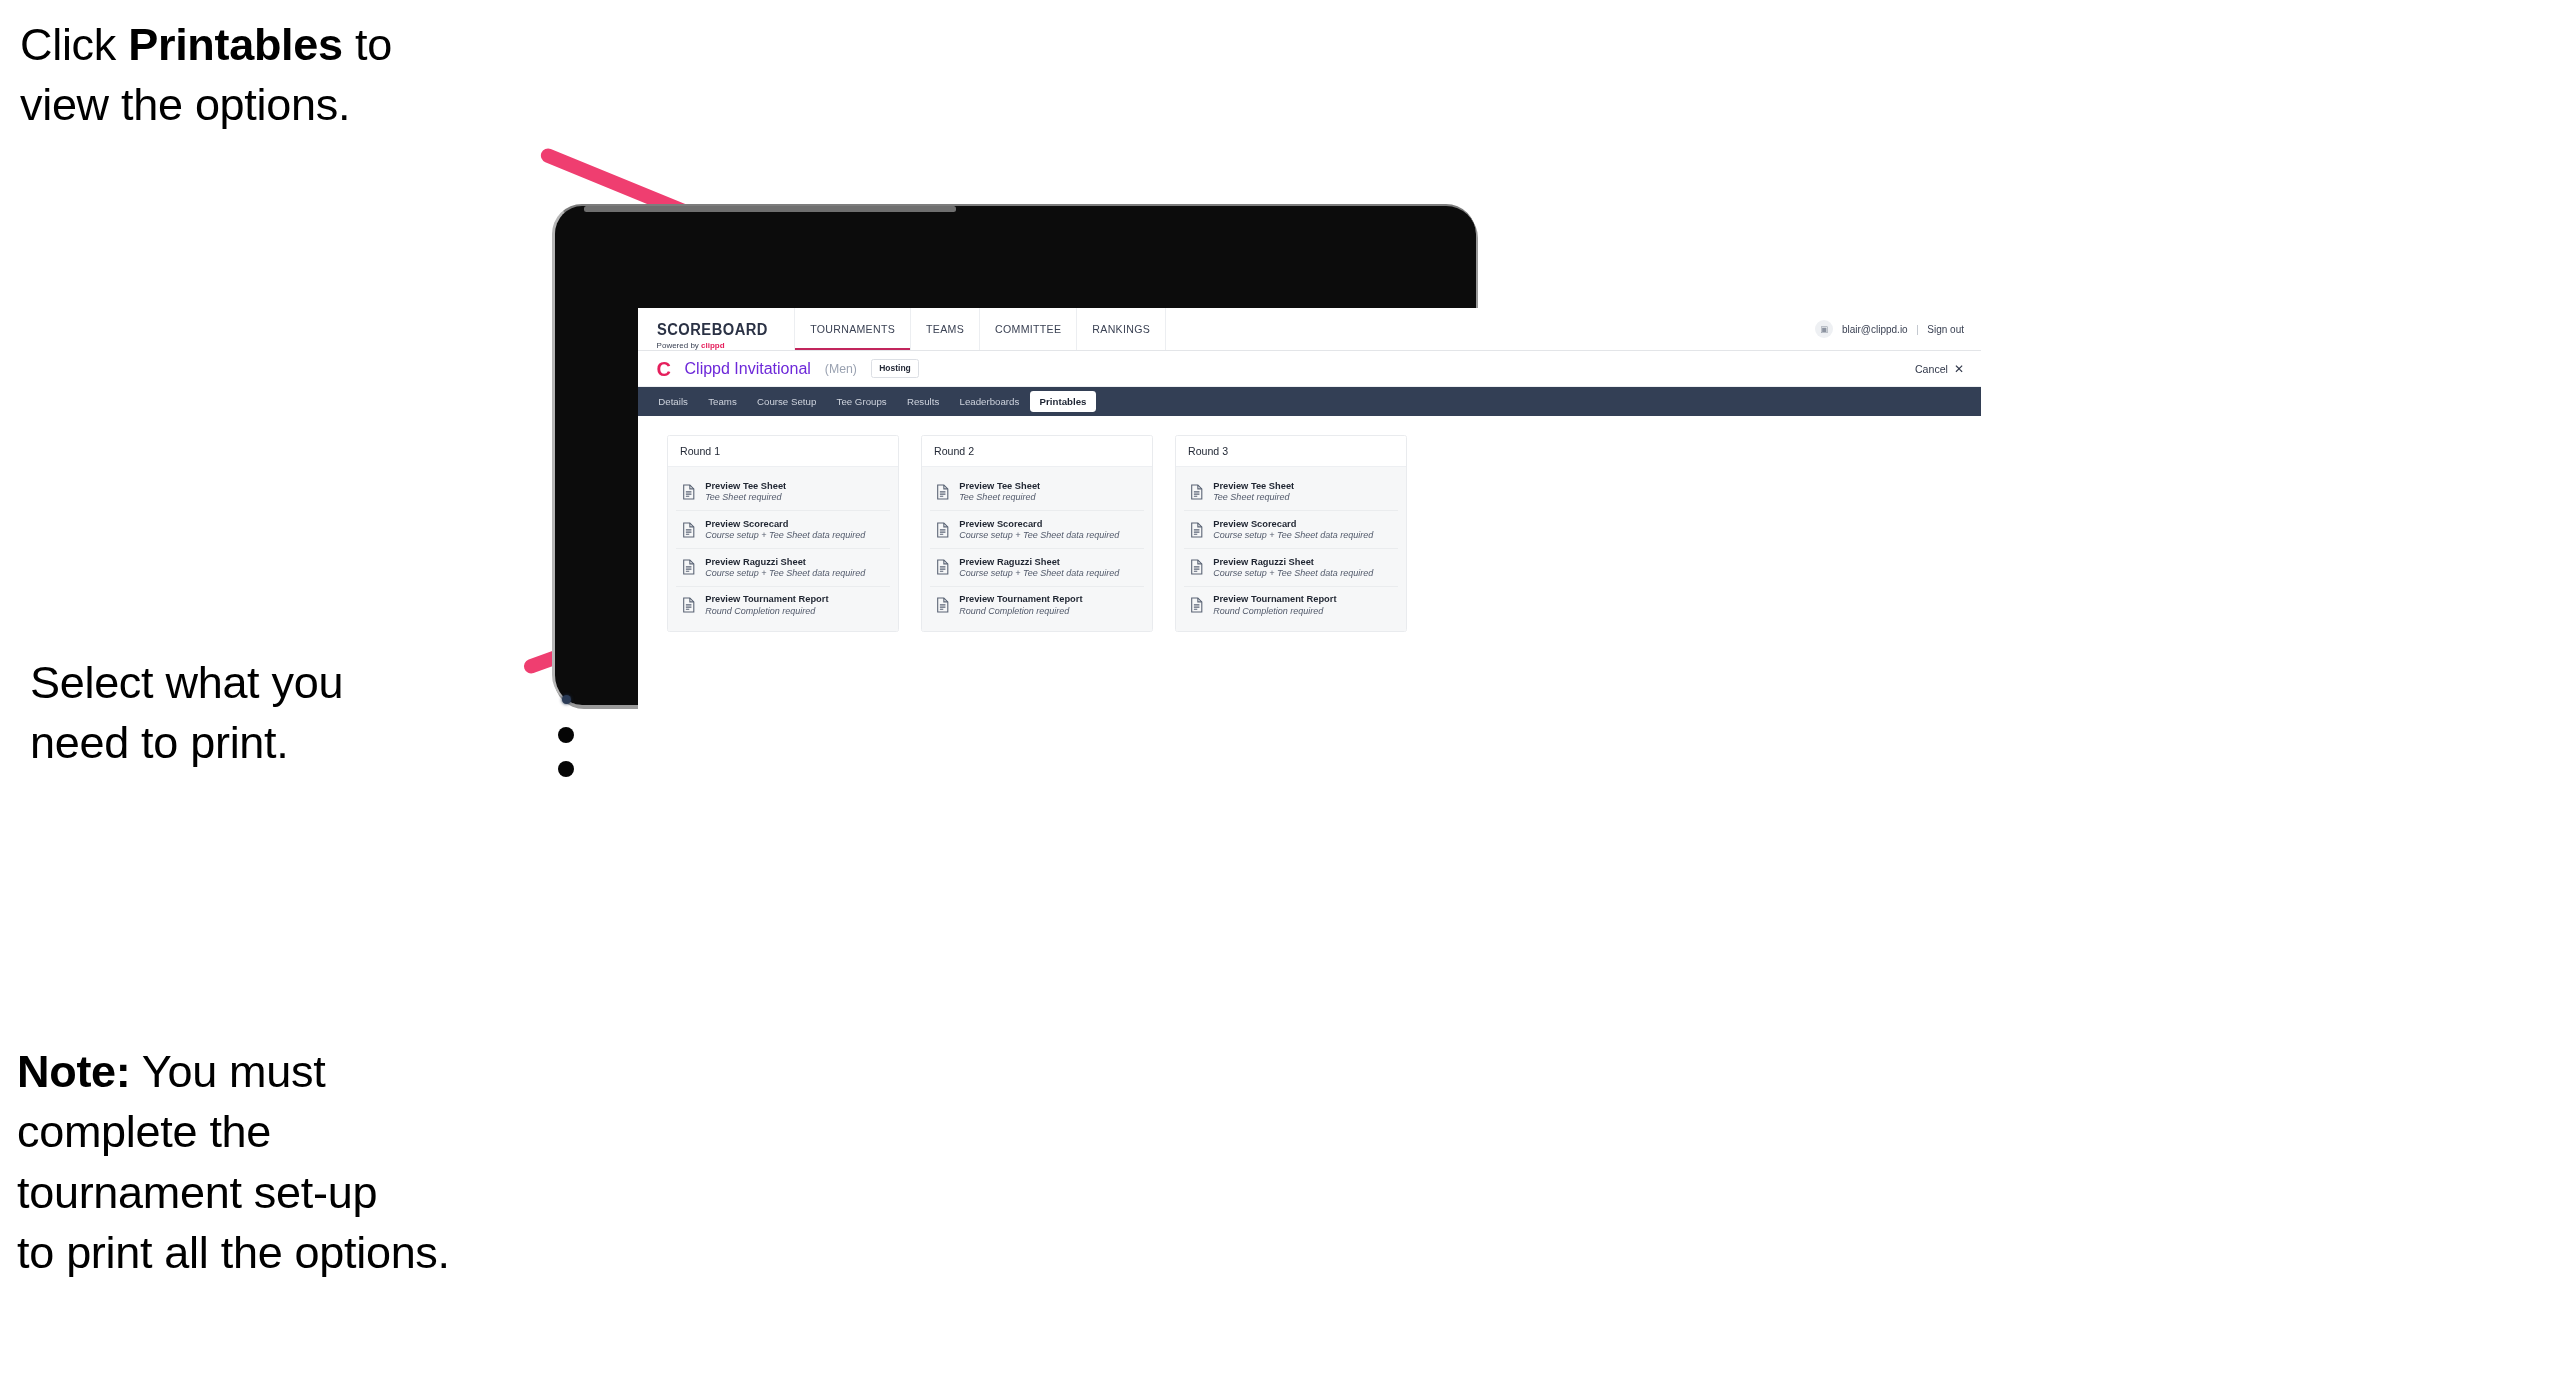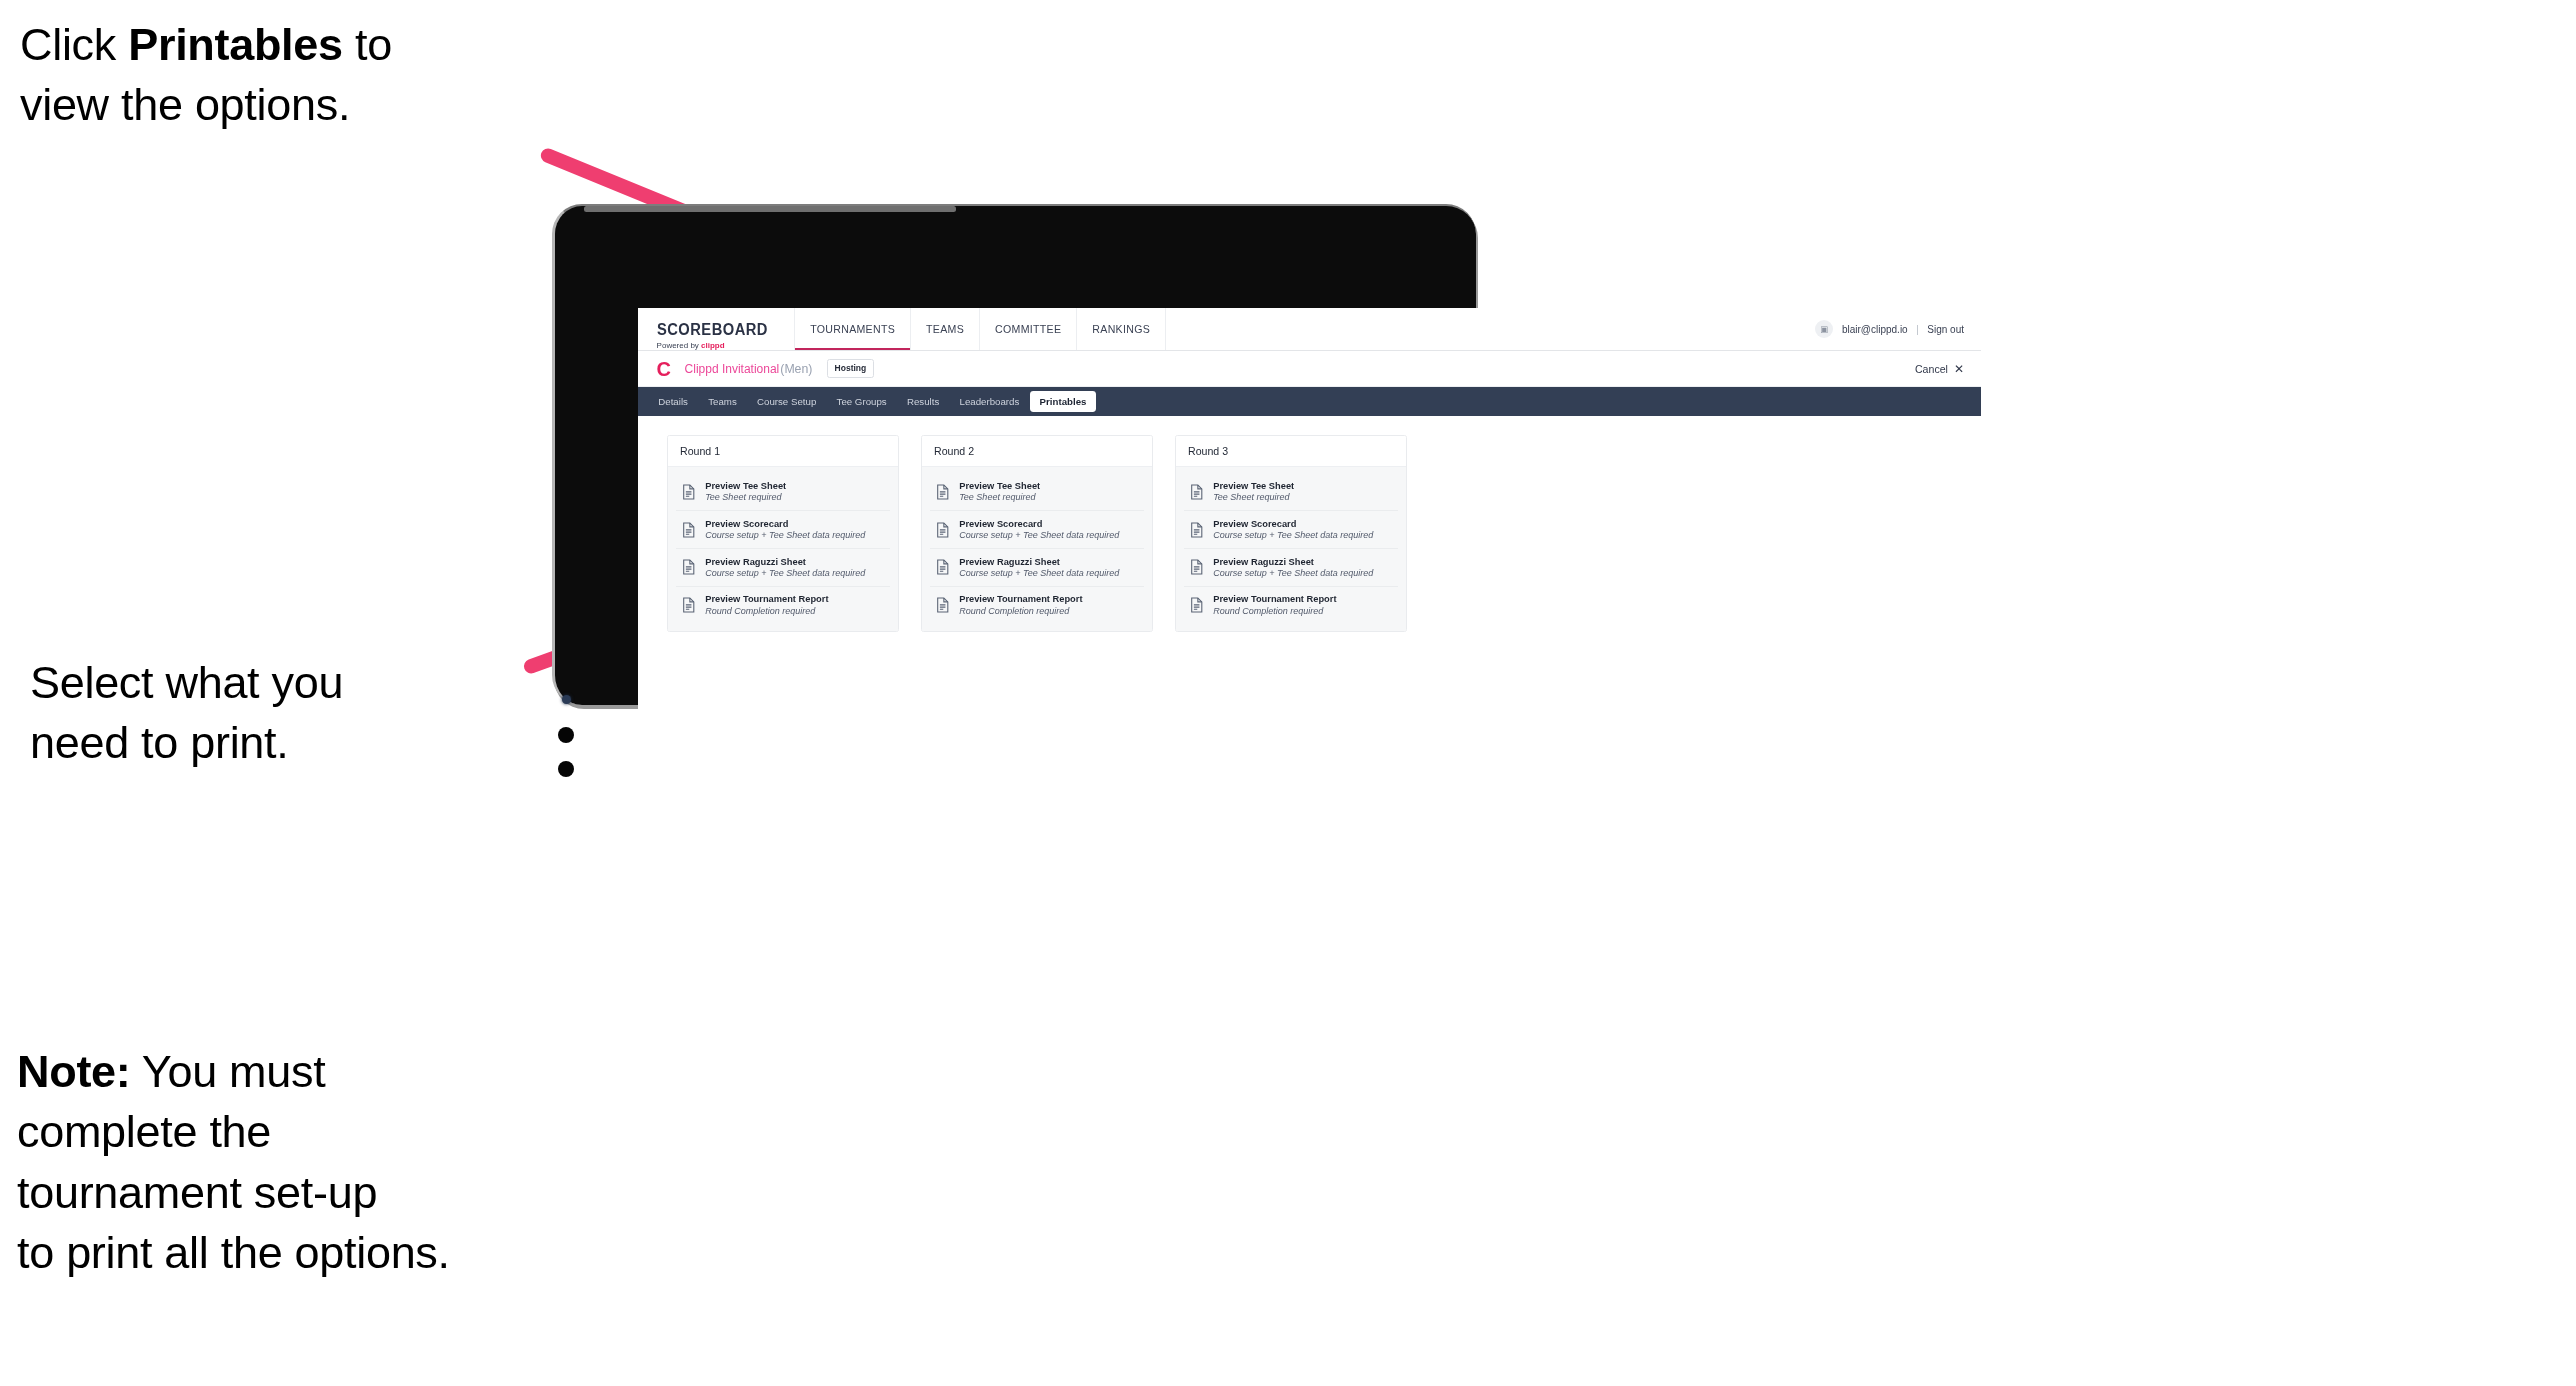--- a/index.html
+++ b/index.html
@@ -142,22 +142,22 @@
     background: #fff;
     border-bottom: 0.8px solid #edeff2;
   }
   #tourney-logo {
     font-size: 20px; font-weight: 700;
     color: #e51f5c;
     line-height: 1;
     margin-right: 13.5px;
     font-family: "Liberation Sans", sans-serif;
   }
-  #tourney-name { font-size: 12px; color: #ec4899; }
-  #tourney-gender { font-size: 12.3px; color: #9aa2b1; margin-left: 1px; }
+  #tourney-name { font-size: 16px; color: #6d28d9; }
+  #tourney-gender { font-size: 12.3px; color: #9aa2b1; margin-left: 14px; }
   #tourney-status {
     margin-left: 14.4px;
     font-size: 8.5px; font-weight: 700;
     color: #262b38;
     border: 0.8px solid #dcdfe4;
     border-radius: 2.5px;
     padding: 4.2px 6.8px;
     line-height: 1;
   }
   #tourney-spacer { flex: 1; }

